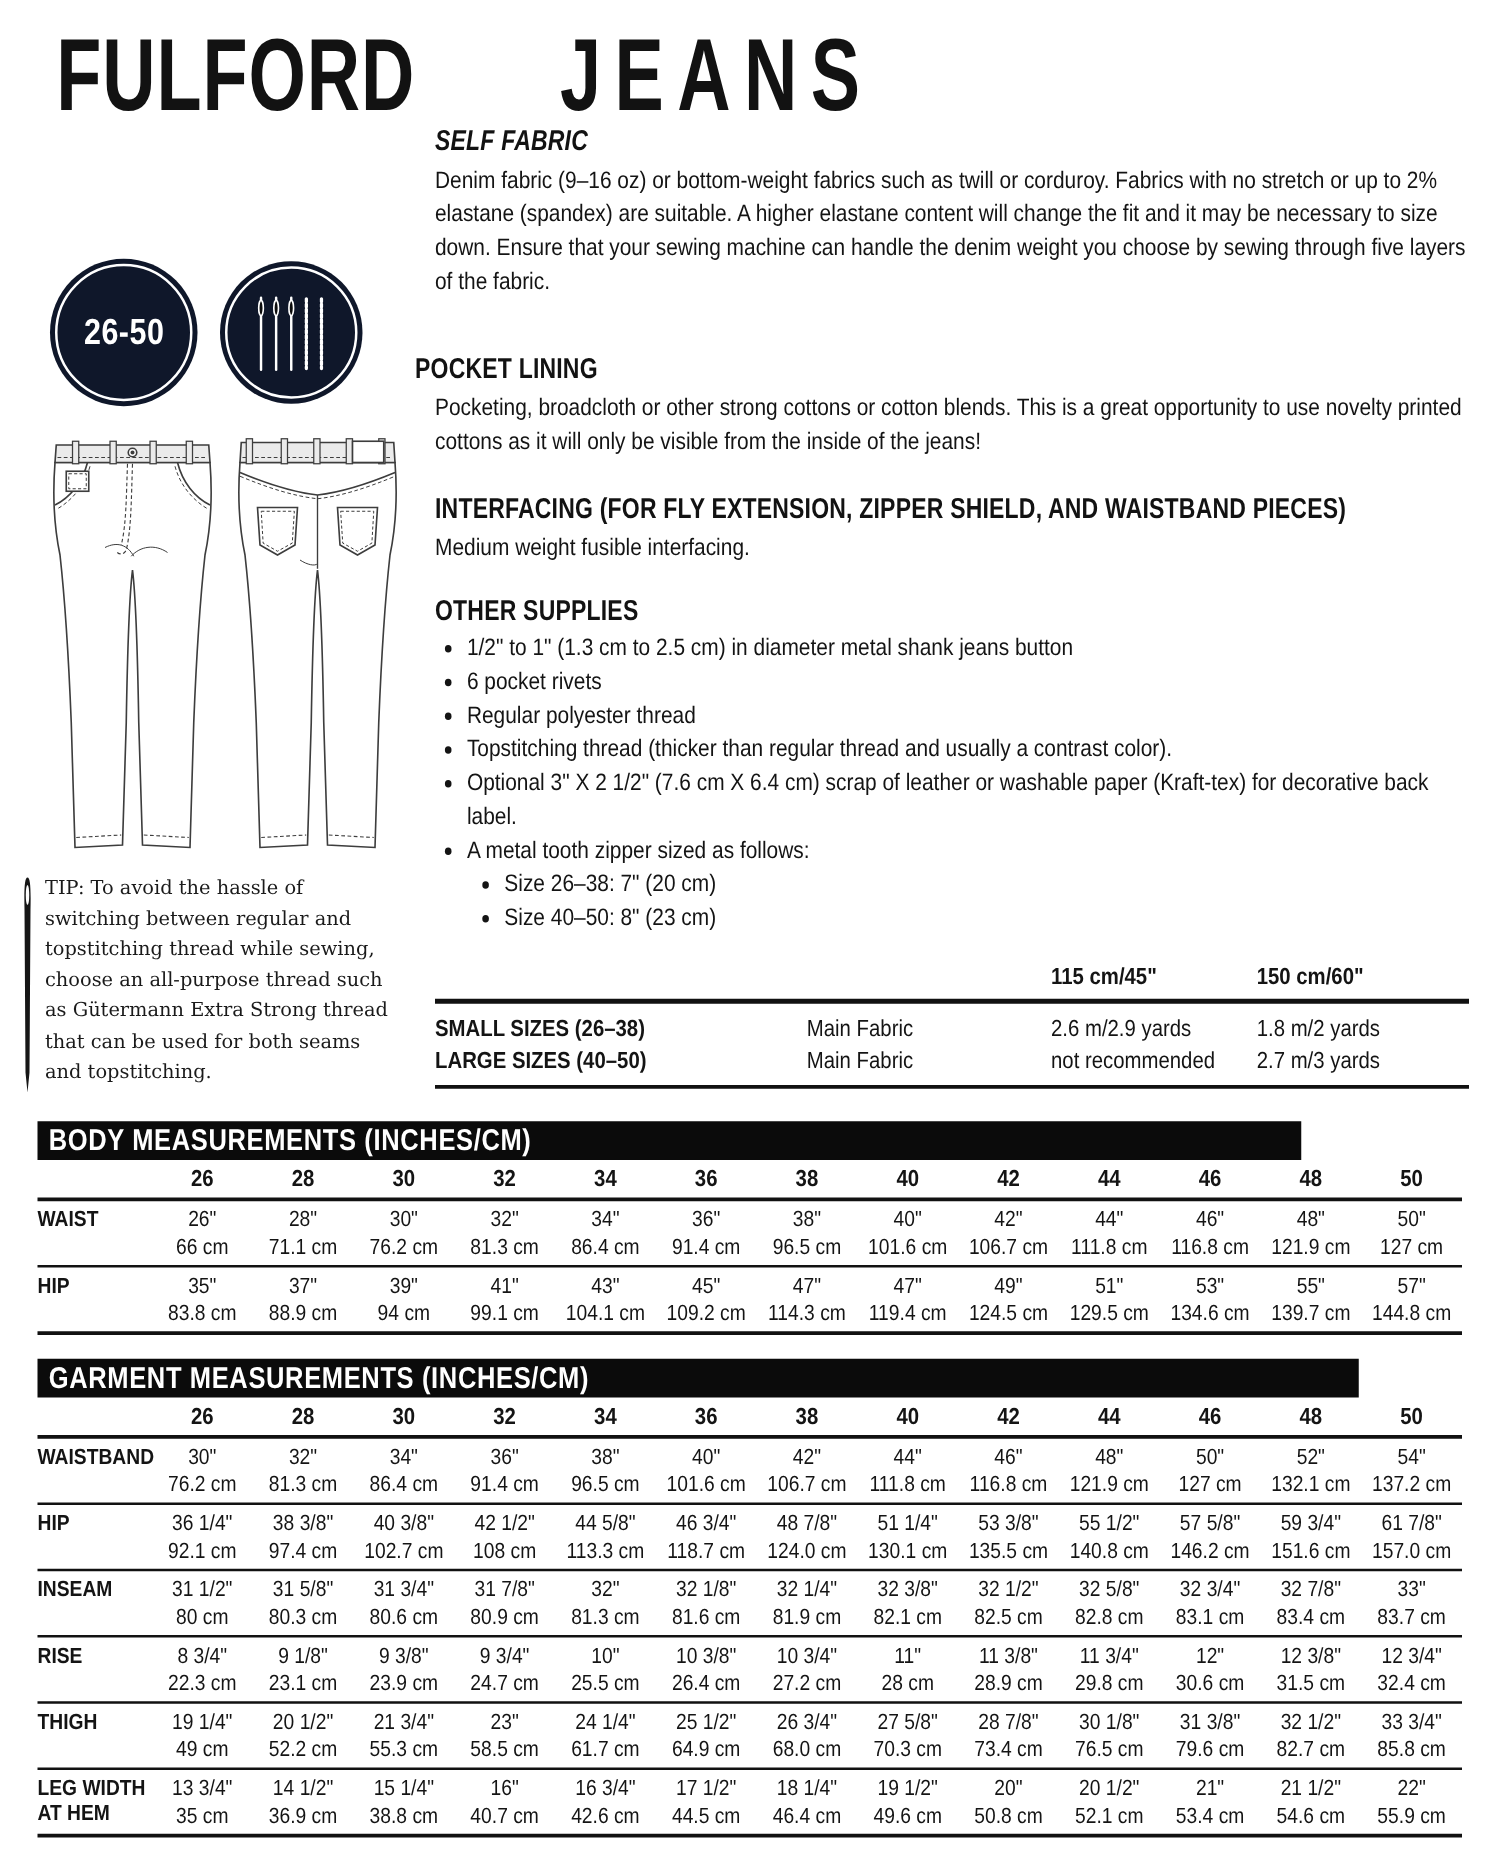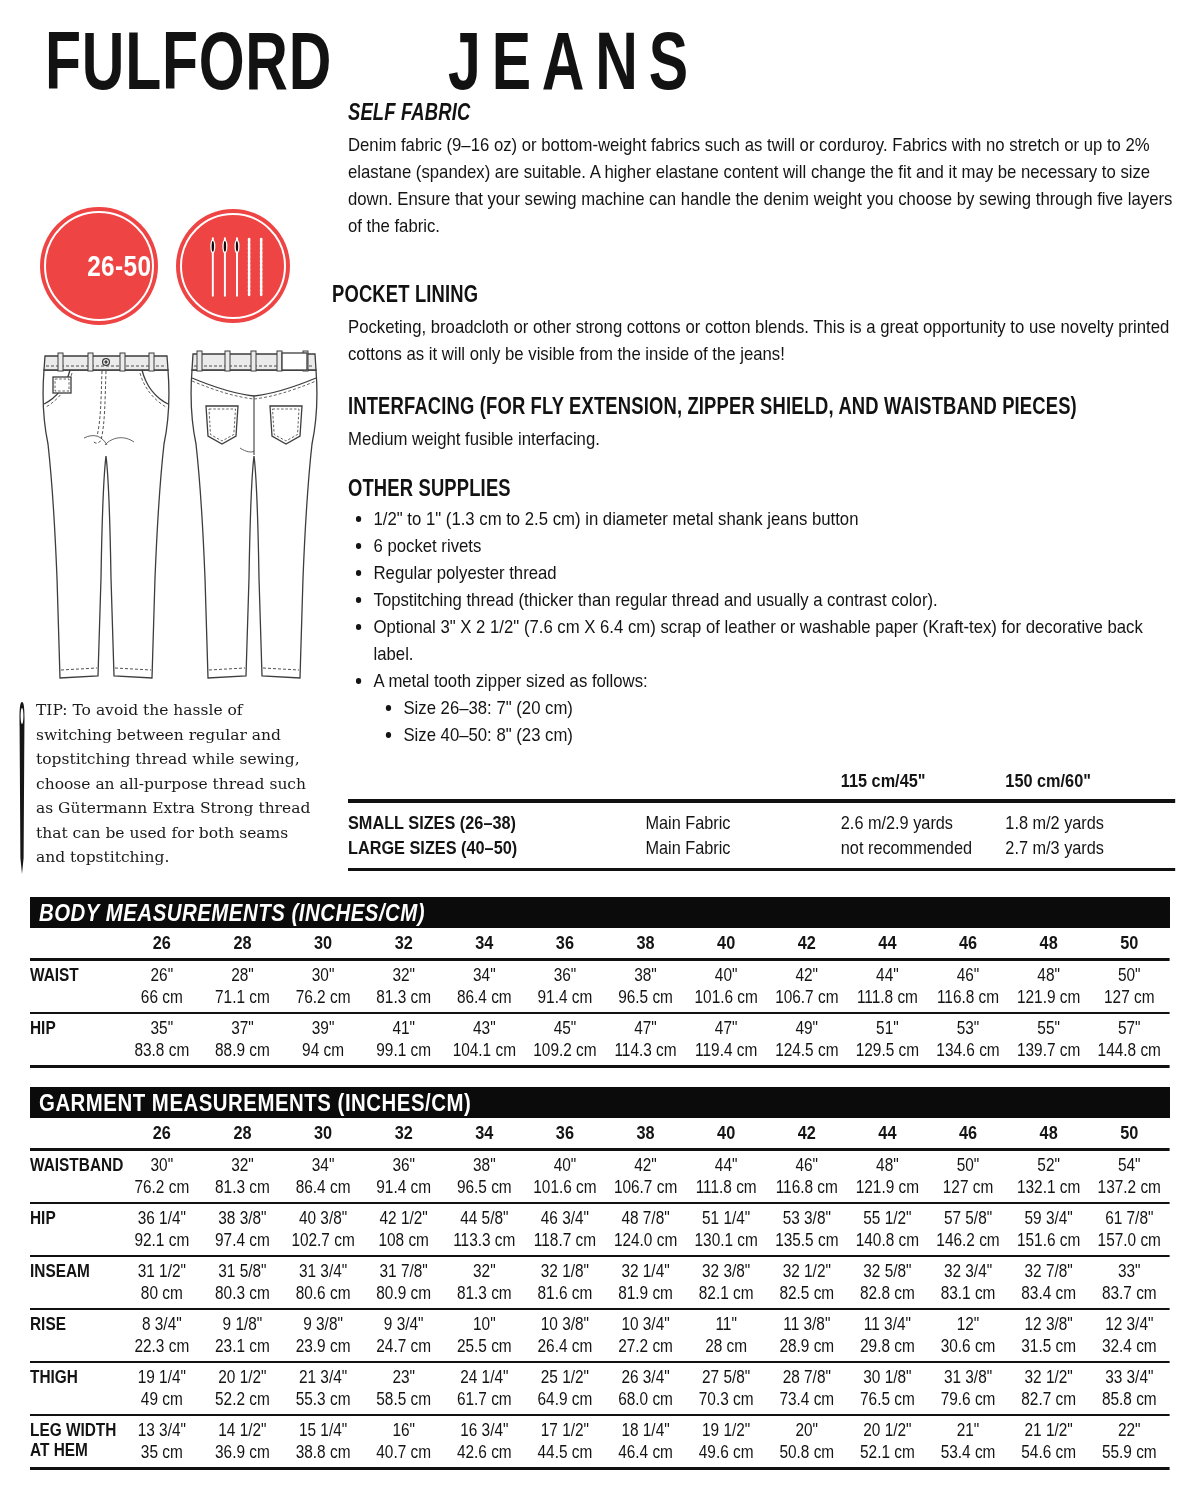--- a/index.html
+++ b/index.html
@@ -9,33 +9,33 @@
   .cond88 { transform:scaleX(0.88); transform-origin:0 0; }
   .cond80 { display:inline-block; transform:scaleX(0.80); transform-origin:0 0; white-space:nowrap; }
   .cond72 { display:inline-block; transform:scaleX(0.72); transform-origin:0 0; white-space:nowrap; }
 
   
   #brand { left:45px; top:22px; }
   .brandline { font-weight:700; font-size:82px; line-height:77px; letter-spacing:1px; color:#121212; }
   .brandline.jeans { letter-spacing:15px; }
 
   
-  .badge { position:absolute; border-radius:50%; background:#ef4444; display:flex; align-items:center; justify-content:flex-end; }
+  .badge { position:absolute; border-radius:50%; background:#0f172a; display:flex; align-items:center; justify-content:center; }
   .badge::after { content:""; position:absolute; inset:4px; border:2.5px solid #fff; border-radius:50%; }
   #size-badge { left:40px; top:207px; width:118px; height:118px; }
   #size-badge span { color:#fff; font-weight:700; font-size:29px; display:inline-block; transform:scaleX(0.84); letter-spacing:0.5px; }
   #needles-badge { left:176px; top:209px; width:114px; height:114px; }
 
   
   .bar { position:absolute; background:#0b0b0b; color:#fff; display:flex; align-items:center; padding-left:9px; box-sizing:border-box; }
   .bar .t { font-weight:700; letter-spacing:0.6px; display:inline-block; transform:scaleX(0.85); transform-origin:0 50%; white-space:nowrap; }
   #materials-bar { left:348px; top:45px; width:827px; height:37px; }
   #materials-bar .t { font-size:28px; }
-  #bodybar { left:30px; top:897px; width:1140px; height:31px;font-style:italic; }
-  #garmentbar { left:30px; top:1087px; width:1140px; height:31px; }
+  #bodybar { left:30px; top:897px; width:1011px; height:31px; }
+  #garmentbar { left:30px; top:1087px; width:1057px; height:31px; }
   #bodybar .t, #garmentbar .t { font-size:24px; }
 
   
   .h { font-weight:700; font-size:23px; letter-spacing:0.2px; color:#121212; }
   .p { font-size:19px; line-height:27px; width:940px; }
   #selffabric-h   { left:348px; top:99px;font-style:italic; }
   #selffabric-p   { left:348px; top:131px; }
   #pocketlining-h { left:332px; top:281px; }
   #pocketlining-p { left:348px; top:313px; }
   #interfacing-h  { left:348px; top:393px; }

